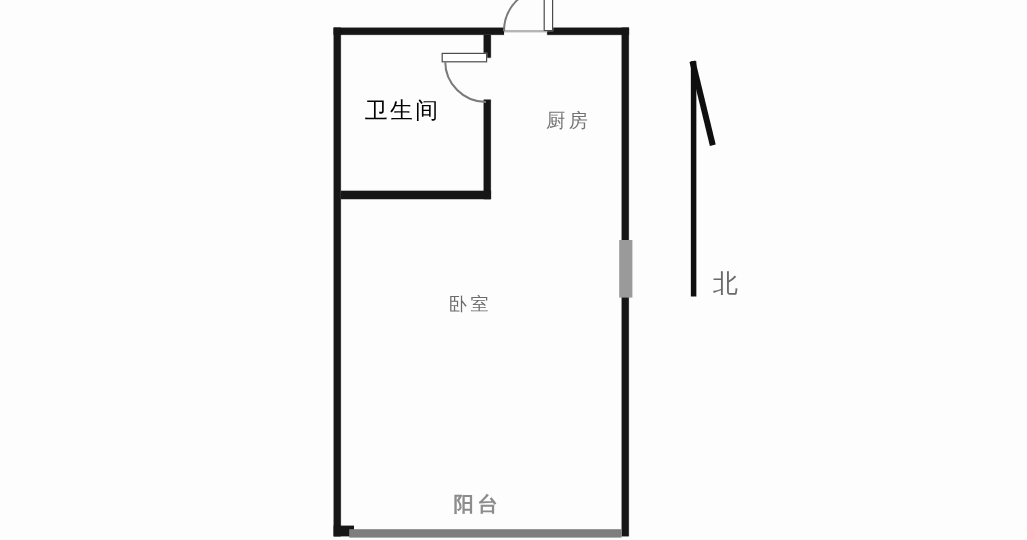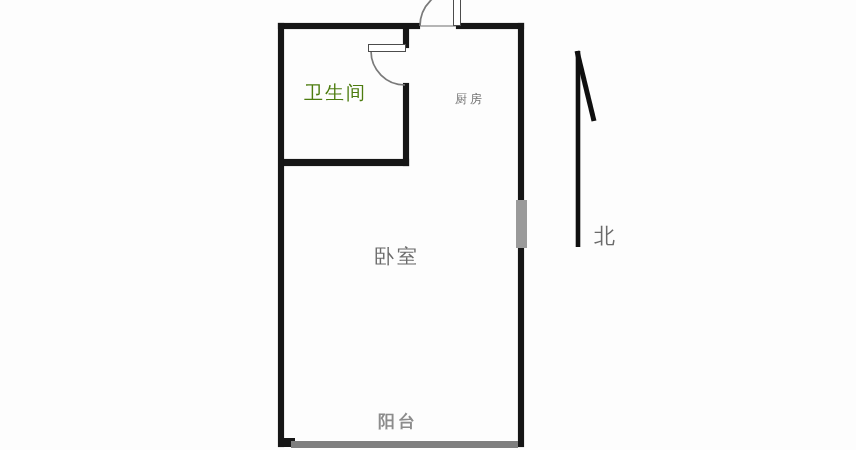--- a/index.html
+++ b/index.html
@@ -32,23 +32,23 @@
     border: 1.6px solid #4c4c4c;
     box-sizing: border-box;
   }
   .room-label {
     position: absolute;
     color: #6e6e6e;
     white-space: nowrap;
     line-height: 1;
     user-select: none;
   }
-  #label-bathroom { left: 304px; top: 83px;  font-size: 19px; letter-spacing: 2px; color: #4d7c0f; }
-  #label-kitchen  { left: 455px; top: 93px;  font-size: 12px; letter-spacing: 3px; color: #737373; }
-  #label-bedroom  { left: 374px; top: 246px; font-size: 20px; letter-spacing: 3px; color: #6b6b6b; }
+  #label-bathroom { left: 304px; top: 83px;  font-size: 19px; letter-spacing: 2px; color: #000000; }
+  #label-kitchen  { left: 455px; top: 93px;  font-size: 16px; letter-spacing: 3px; color: #737373; }
+  #label-bedroom  { left: 374px; top: 246px; font-size: 15px; letter-spacing: 3px; color: #6b6b6b; }
   #label-balcony  { left: 378px; top: 413px; font-size: 17px; letter-spacing: 3px; color: #8c8c8c; font-weight: bold; }
   #label-north    { left: 594px; top: 226px; font-size: 21px; color: #6a6a6a; }
   svg.overlay {
     position: absolute;
     left: 0;
     top: 0;
     pointer-events: none;
   }
 </style>
 </head>

